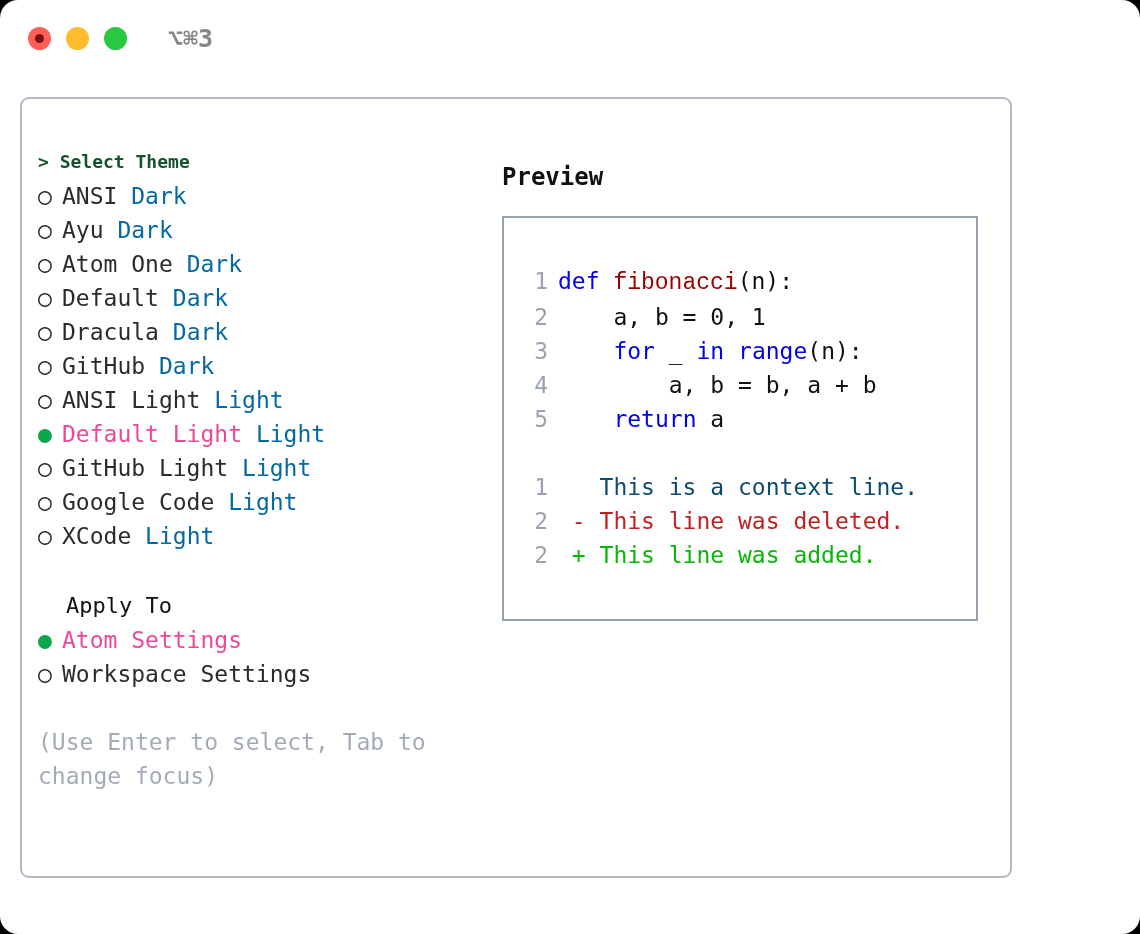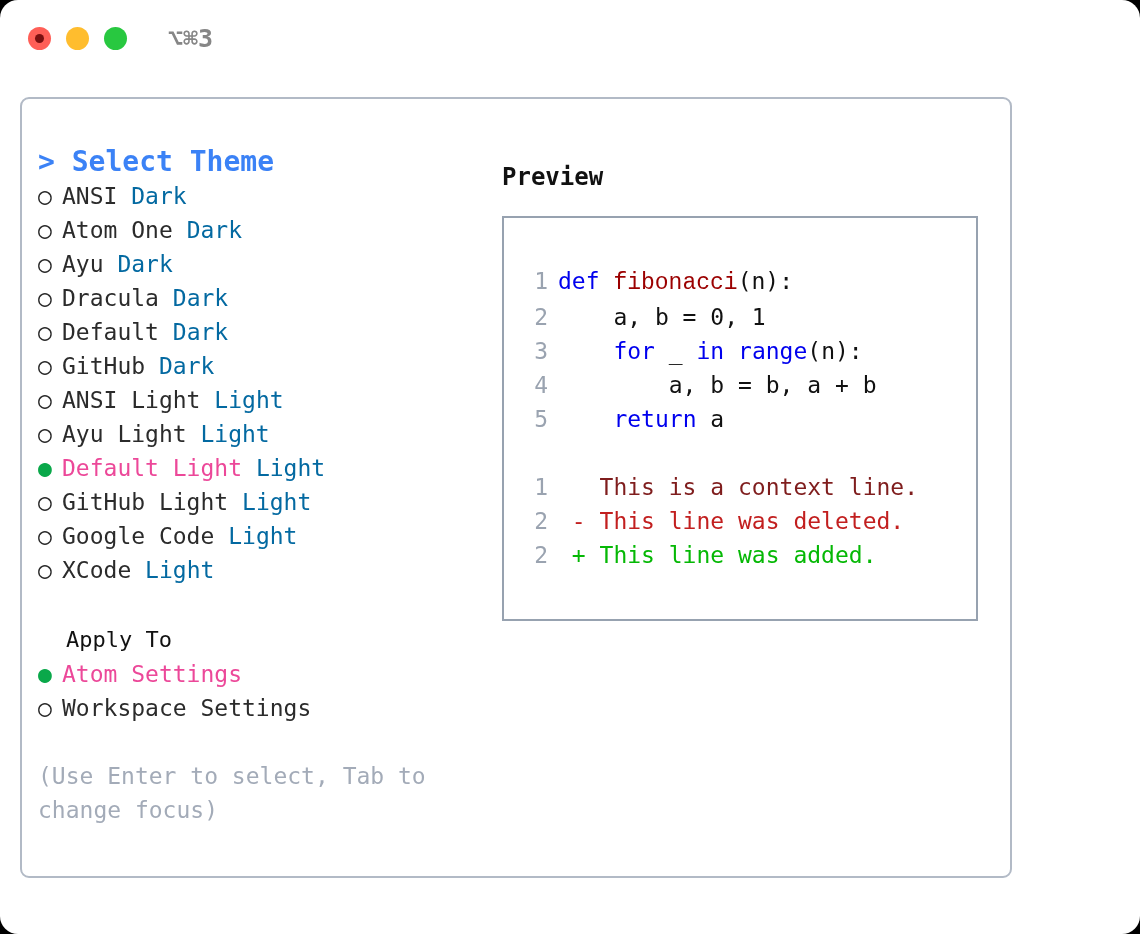--- a/index.html
+++ b/index.html
@@ -83,23 +83,23 @@
   }
 
   
   .left-col {
     position: absolute;
     left: 16px;
     top: 46px;
     width: 445px;
   }
   .list-head {
-    font-size: 28px;
+    font-size: 18px;
     font-weight: bold;
-    color: #3b82f6;
+    color: #14532d;
     line-height: 34px;
     white-space: pre;
   }
   .row {
     font-size: 23px;
     line-height: 34px;
     color: #2b2b2b;
     white-space: pre;
     display: block;
   }
@@ -168,21 +168,21 @@
   .ln {
     display: inline-block;
     width: 26px;
     text-align: right;
     color: #9aa3b0;
     margin-right: 10px;
   }
   .kw  { color: #0000ee; text-align: center; }
   .fn  { color: #9b0000; font-family: Liberation Mono, monospace; }
   .pl  { color: #111111; }
-  .ctx { color: #7f1d1d; }
+  .ctx { color: #0c4a6e; }
   .del { color: #c21f1f; }
   .add { color: #05b805; text-align: center; }
   .diff-gap { height: 34px; }
 </style>
 </head>
 <body>
 
 <div class="window">
 
   <div class="titlebar">
@@ -193,27 +193,26 @@
     </div>
     <div class="shortcut">⌥⌘3</div>
   </div>
 
   <div class="panel">
 
     <div class="left-col">
       <div class="list-head">&gt; Select Theme</div>
       <div id="theme-list">
           <div class="row"><span class="marker">○</span><span class="row-label">ANSI</span> <span class="row-tag">Dark</span></div>
+          <div class="row"><span class="marker">○</span><span class="row-label">Ayu</span> <span class="row-tag">Dark</span></div>
           <div class="row"><span class="marker">○</span><span class="row-label">Atom One</span> <span class="row-tag">Dark</span></div>
-          <div class="row"><span class="marker">○</span><span class="row-label">Ayu</span> <span class="row-tag">Dark</span></div>
+          <div class="row"><span class="marker">○</span><span class="row-label">Default</span> <span class="row-tag">Dark</span></div>
           <div class="row"><span class="marker">○</span><span class="row-label">Dracula</span> <span class="row-tag">Dark</span></div>
-          <div class="row"><span class="marker">○</span><span class="row-label">Default</span> <span class="row-tag">Dark</span></div>
           <div class="row"><span class="marker">○</span><span class="row-label">GitHub</span> <span class="row-tag">Dark</span></div>
           <div class="row"><span class="marker">○</span><span class="row-label">ANSI Light</span> <span class="row-tag">Light</span></div>
-          <div class="row"><span class="marker">○</span><span class="row-label">Ayu Light</span> <span class="row-tag">Light</span></div>
           <div class="row selected"><span class="marker">●</span><span class="row-label">Default Light</span> <span class="row-tag">Light</span></div>
           <div class="row"><span class="marker">○</span><span class="row-label">GitHub Light</span> <span class="row-tag">Light</span></div>
           <div class="row"><span class="marker">○</span><span class="row-label">Google Code</span> <span class="row-tag">Light</span></div>
           <div class="row"><span class="marker">○</span><span class="row-label">XCode</span> <span class="row-tag">Light</span></div>
         </div>
 
       <div class="section-gap"></div>
 
       <div class="sub-head">Apply To</div>
       <div id="apply-list">

